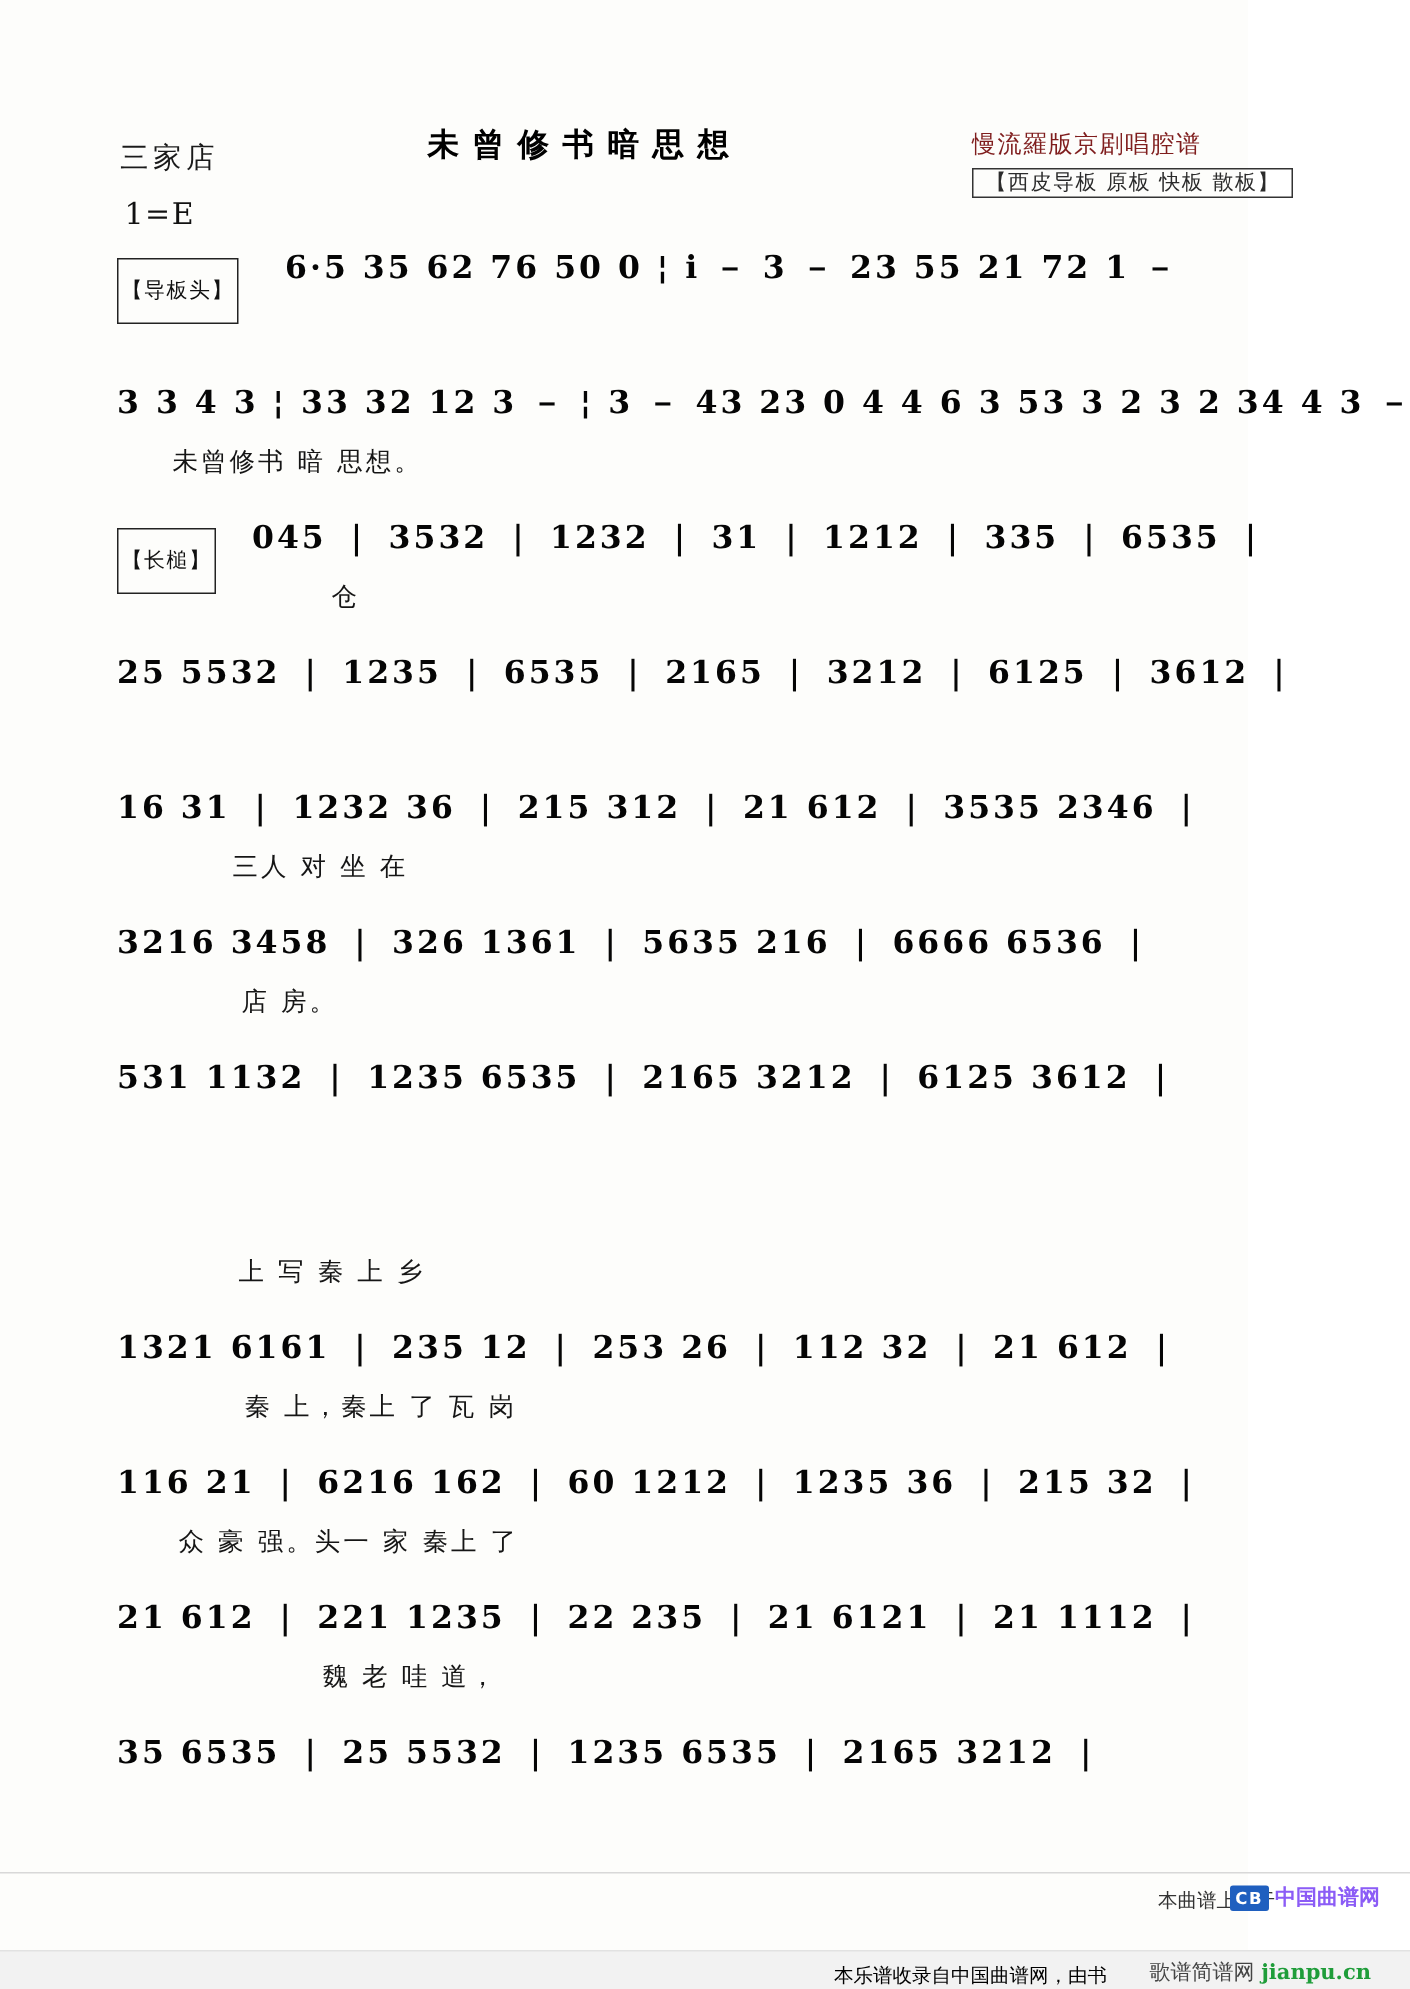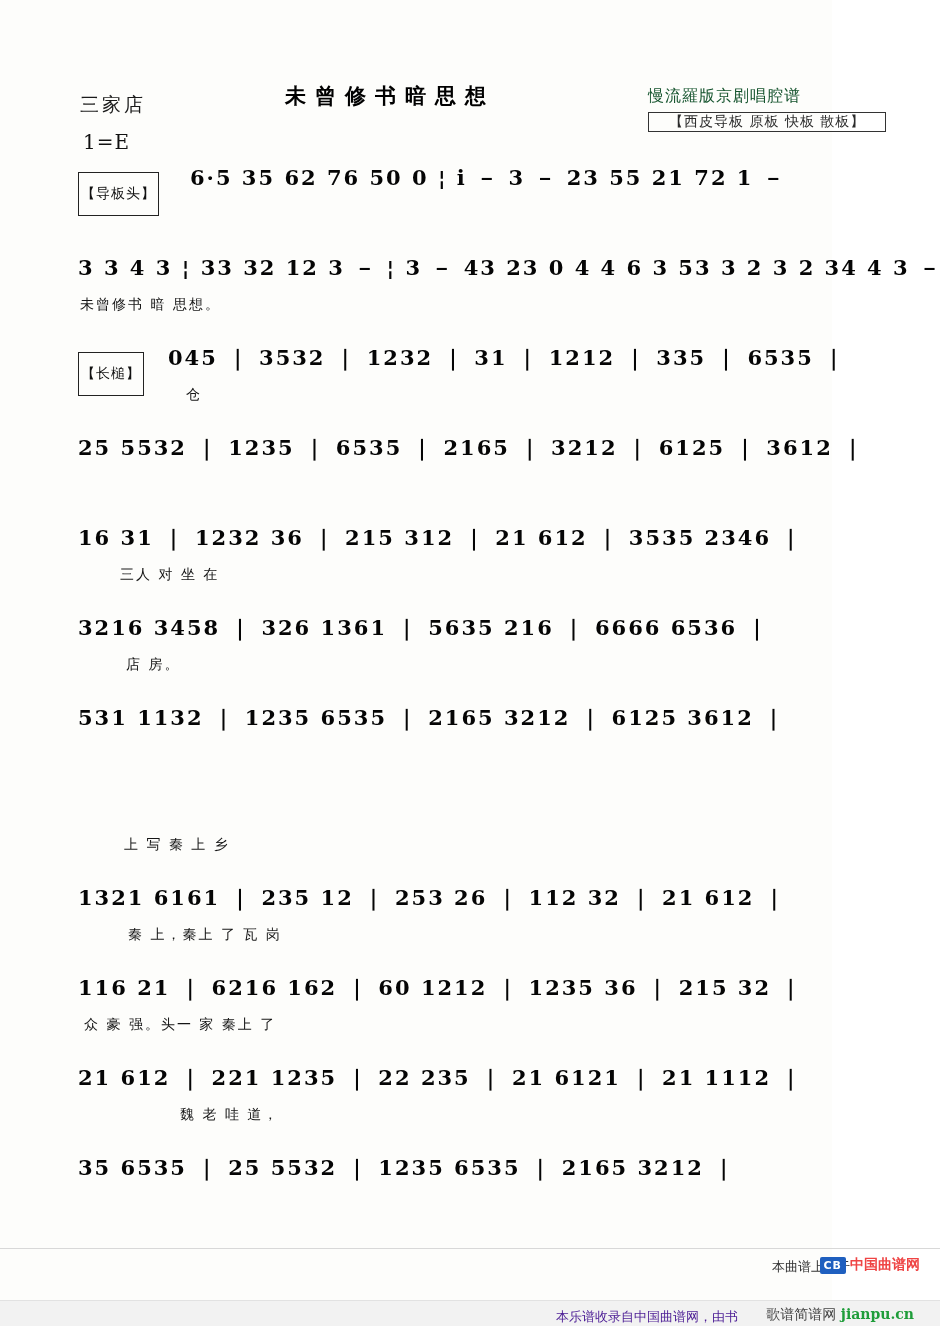--- a/index.html
+++ b/index.html
@@ -23,28 +23,28 @@
     font-size:19px;letter-spacing:3px;color:#1a1a1a;
   }
   .title{
     position:absolute;left:285px;top:12px;
     font-family:"DejaVu Serif","Liberation Serif",serif;
     font-weight:bold;font-size:21px;letter-spacing:9px;color:#000;
   }
   .credits{
     position:absolute;left:648px;top:16px;
     font-family:Liberation Serif, serif;
-    font-size:16px;letter-spacing:1px;color:#14532d;
+    font-size:16px;letter-spacing:1px;color:#7f1d1d;
     filter:blur(0.3px);
   }
   .banban{
     position:absolute;left:648px;top:42px;
     font-family:"DejaVu Serif","Liberation Serif",serif;
     font-size:14px;letter-spacing:1px;color:#2b2b2b;
-    border:1px solid #333;padding:0 20px;
+    border:1px solid #333;padding:0 8px;
     filter:blur(0.3px);
   }
   .keysig{
     position:absolute;left:83px;top:60px;
     font-family:"DejaVu Serif","Liberation Serif",serif;
     font-size:20px;letter-spacing:1px;
   }
 
   
   .body{position:absolute;left:0;top:150px;width:940px;}
@@ -57,21 +57,21 @@
   }
   .notes{
     position:absolute;top:14px;
     font-family:"DejaVu Serif","Liberation Serif",serif;
     font-weight:bold;font-size:21px;letter-spacing:2px;
     white-space:nowrap;color:#050505;
   }
   .lyrics{
     position:absolute;top:56px;
     font-family:"DejaVu Serif","Liberation Serif",serif;
-    font-size:14px;letter-spacing:2px;white-space:nowrap;color:#151515;
+    font-size:17px;letter-spacing:2px;white-space:nowrap;color:#151515;margin-left:35px;
   }
 
   
   .foot{position:absolute;left:0;top:1248px;width:940px;}
   .foot-line{
     position:absolute;left:0;top:0;width:940px;height:1px;background:#d8d8d8;
   }
   .uploader{
     position:absolute;right:90px;top:10px;
     font-size:13px;color:#333;
@@ -79,30 +79,30 @@
   }
   .logo-badge{
     position:absolute;right:20px;top:8px;
     display:flex;align-items:flex-end;gap:4px;
   }
   .logo-mark{
     background:#1f5fbf;color:#fff;font-size:11px;font-weight:bold;
     padding:2px 4px;border-radius:2px;letter-spacing:1px;
   }
   .logo-text{
-    font-size:14px;color:#ef4444;font-weight:bold;
+    font-size:14px;color:#8b5cf6;font-weight:bold;
     font-family:"DejaVu Serif","Liberation Serif",serif;
   }
   .note-strip{
     position:absolute;left:0;top:52px;width:940px;height:36px;
     background:#f2f2f2;border-top:1px solid #e2e2e2;
   }
   .note-strip-text{
     position:absolute;left:556px;top:60px;
-    font-size:13px;color:#4c1d95;
+    font-size:13px;color:#000000;
     font-family:"DejaVu Serif","Liberation Serif",serif;
   }
   .wm{
     position:absolute;right:26px;top:58px;
     font-size:14px;color:#444;
     font-family:"DejaVu Serif","Liberation Serif",serif;
   }
   .wm .green{color:#1f9d3a;font-weight:bold;}
 </style>
 </head>

